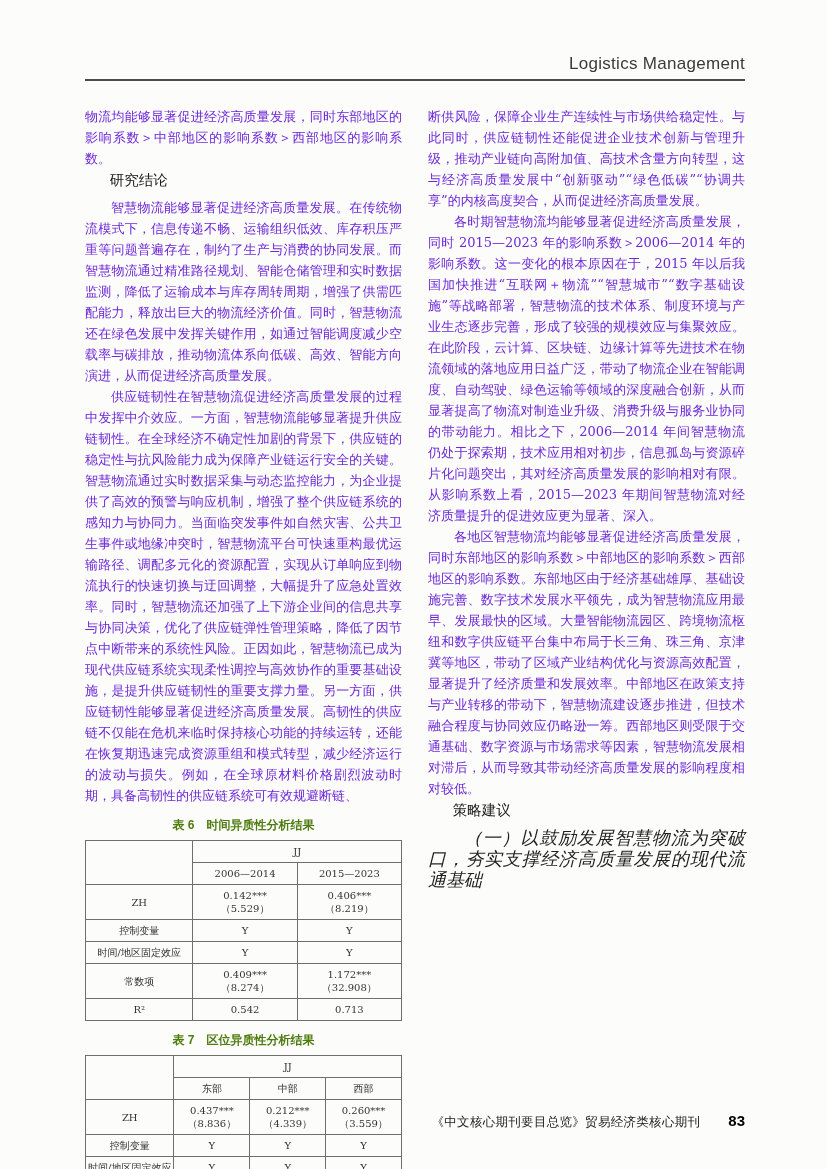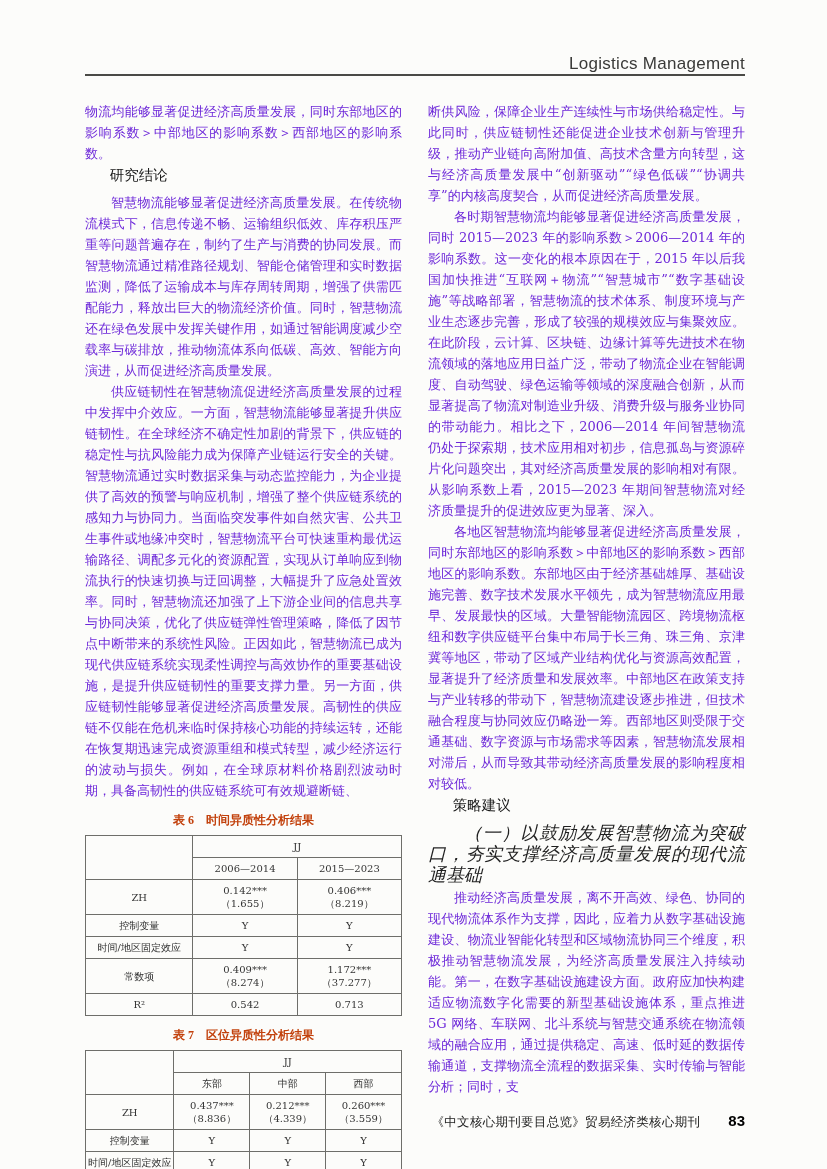--- a/index.html
+++ b/index.html
@@ -2,38 +2,38 @@
 <html><head>
 <meta charset="utf-8">
 <style>
   html,body{margin:0;padding:0}
   body{
     width:827px;height:1169px;overflow:hidden;position:relative;
     background:#fcfcfa;color:#212121;
     font-family:"DejaVu Serif","Liberation Serif",serif;
   }
   .page{padding:54px 82px 0 85px}
-  .page-header{border-bottom:2px solid #4a4a46;text-align:right;}
+  .page-header{border-bottom:2px solid #4a4a46;text-align:right;padding-bottom:5px}
   .journal-name{
     font-family:"Liberation Sans","DejaVu Sans",sans-serif;
     font-size:17px;color:#3a3a38;letter-spacing:.3px;
   }
   .columns{display:flex;gap:26px;margin-top:25px}
   .col{width:317px}
   .body-text{font-size:13px;line-height:21px;text-align:justify;margin:0;text-indent:2em;color:#6d28d9}
   .body-text.cont{text-indent:0}
   .section-heading{
     font-family:"Liberation Sans","DejaVu Sans",sans-serif;
     font-weight:normal;font-size:14.5px;color:#161616;
     margin:2px 0 7px;text-indent:1.7em;
   }
   .sub-heading{font-style:italic;font-size:18px;line-height:21px;margin:2px 0 2px;text-indent:2em;text-align:justify;color:#1f1f1f}
   .table-caption{
-    font-family:Liberation Serif, serif;
-    font-weight:bold;font-size:12px;text-align:center;margin:11px 0 6px;color:#c2410c;
+    font-family:Liberation Sans, sans-serif;
+    font-weight:bold;font-size:12px;text-align:center;margin:11px 0 6px;color:#4d7c0f;
   }
   table.data-table{width:100%;border-collapse:collapse;table-layout:fixed;font-size:10px;color:#333;margin:0}
   .data-table td{border:1px solid #6e6e6a;text-align:center;padding:4px 2px;line-height:13px;overflow:hidden;white-space:nowrap}
   .data-table td.lbl{padding:1.5px 1px}
   .footer{position:absolute;right:82px;bottom:38px;display:flex;align-items:baseline;gap:28px}
   .footer-text{font-size:12.5px;color:#222;letter-spacing:.3px}
   .page-num{font-family:"Liberation Sans","DejaVu Sans",sans-serif;font-weight:bold;font-size:15px;color:#000000}
 </style>
 </head>
 <body>
@@ -66,21 +66,21 @@
           <td colspan="2">JJ</td>
         </tr>
         <tr>
           <td>2006—2014</td>
           <td>2015—2023</td>
         </tr>
         <tr>
           <td class="lbl">ZH</td>
           <td>
             <div>0.142***</div>
-            <div>（1.655）</div>
+            <div>（5.529）</div>
           </td>
           <td>
             <div>0.406***</div>
             <div>（8.219）</div>
           </td>
         </tr>
         <tr>
           <td class="lbl">控制变量</td>
           <td>Y</td>
           <td>Y</td>
@@ -91,21 +91,21 @@
           <td>Y</td>
         </tr>
         <tr>
           <td class="lbl">常数项</td>
           <td>
             <div>0.409***</div>
             <div>（8.274）</div>
           </td>
           <td>
             <div>1.172***</div>
-            <div>（37.277）</div>
+            <div>（32.908）</div>
           </td>
         </tr>
         <tr>
           <td class="lbl">R²</td>
           <td>0.542</td>
           <td>0.713</td>
         </tr>
       </tbody>
         </table>
 
@@ -179,21 +179,20 @@
         </table>
     </section>
 
     <section class="col">
       <p class="body-text cont">断供风险，保障企业生产连续性与市场供给稳定性。与此同时，供应链韧性还能促进企业技术创新与管理升级，推动产业链向高附加值、高技术含量方向转型，这与经济高质量发展中“创新驱动”“绿色低碳”“协调共享”的内核高度契合，从而促进经济高质量发展。</p>
       <p class="body-text">各时期智慧物流均能够显著促进经济高质量发展，同时 2015—2023 年的影响系数＞2006—2014 年的影响系数。这一变化的根本原因在于，2015 年以后我国加快推进“互联网＋物流”“智慧城市”“数字基础设施”等战略部署，智慧物流的技术体系、制度环境与产业生态逐步完善，形成了较强的规模效应与集聚效应。在此阶段，云计算、区块链、边缘计算等先进技术在物流领域的落地应用日益广泛，带动了物流企业在智能调度、自动驾驶、绿色运输等领域的深度融合创新，从而显著提高了物流对制造业升级、消费升级与服务业协同的带动能力。相比之下，2006—2014 年间智慧物流仍处于探索期，技术应用相对初步，信息孤岛与资源碎片化问题突出，其对经济高质量发展的影响相对有限。从影响系数上看，2015—2023 年期间智慧物流对经济质量提升的促进效应更为显著、深入。</p>
       <p class="body-text">各地区智慧物流均能够显著促进经济高质量发展，同时东部地区的影响系数＞中部地区的影响系数＞西部地区的影响系数。东部地区由于经济基础雄厚、基础设施完善、数字技术发展水平领先，成为智慧物流应用最早、发展最快的区域。大量智能物流园区、跨境物流枢纽和数字供应链平台集中布局于长三角、珠三角、京津冀等地区，带动了区域产业结构优化与资源高效配置，显著提升了经济质量和发展效率。中部地区在政策支持与产业转移的带动下，智慧物流建设逐步推进，但技术融合程度与协同效应仍略逊一筹。西部地区则受限于交通基础、数字资源与市场需求等因素，智慧物流发展相对滞后，从而导致其带动经济高质量发展的影响程度相对较低。</p>
 
       <h2 class="section-heading">策略建议</h2>
       <p class="sub-heading">（一）以鼓励发展智慧物流为突破口，夯实支撑经济高质量发展的现代流通基础</p>
-      <p class="body-text">推动经济高质量发展，离不开高效、绿色、协同的现代物流体系作为支撑，因此，应着力从数字基础设施建设、物流业智能化转型和区域物流协同三个维度，积极推动智慧物流发展，为经济高质量发展注入持续动能。第一，在数字基础设施建设方面。政府应加快构建适应物流数字化需要的新型基础设施体系，重点推进 5G 网络、车联网、北斗系统与智慧交通系统在物流领域的融合应用，通过提供稳定、高速、低时延的数据传输通道，支撑物流全流程的数据采集、实时传输与智能分析；同时，支</p>
     </section>
 
   </main>
 </div>
 
 <footer class="footer">
   <span class="footer-text">《中文核心期刊要目总览》贸易经济类核心期刊</span>
   <span class="page-num">83</span>
 </footer>
 

